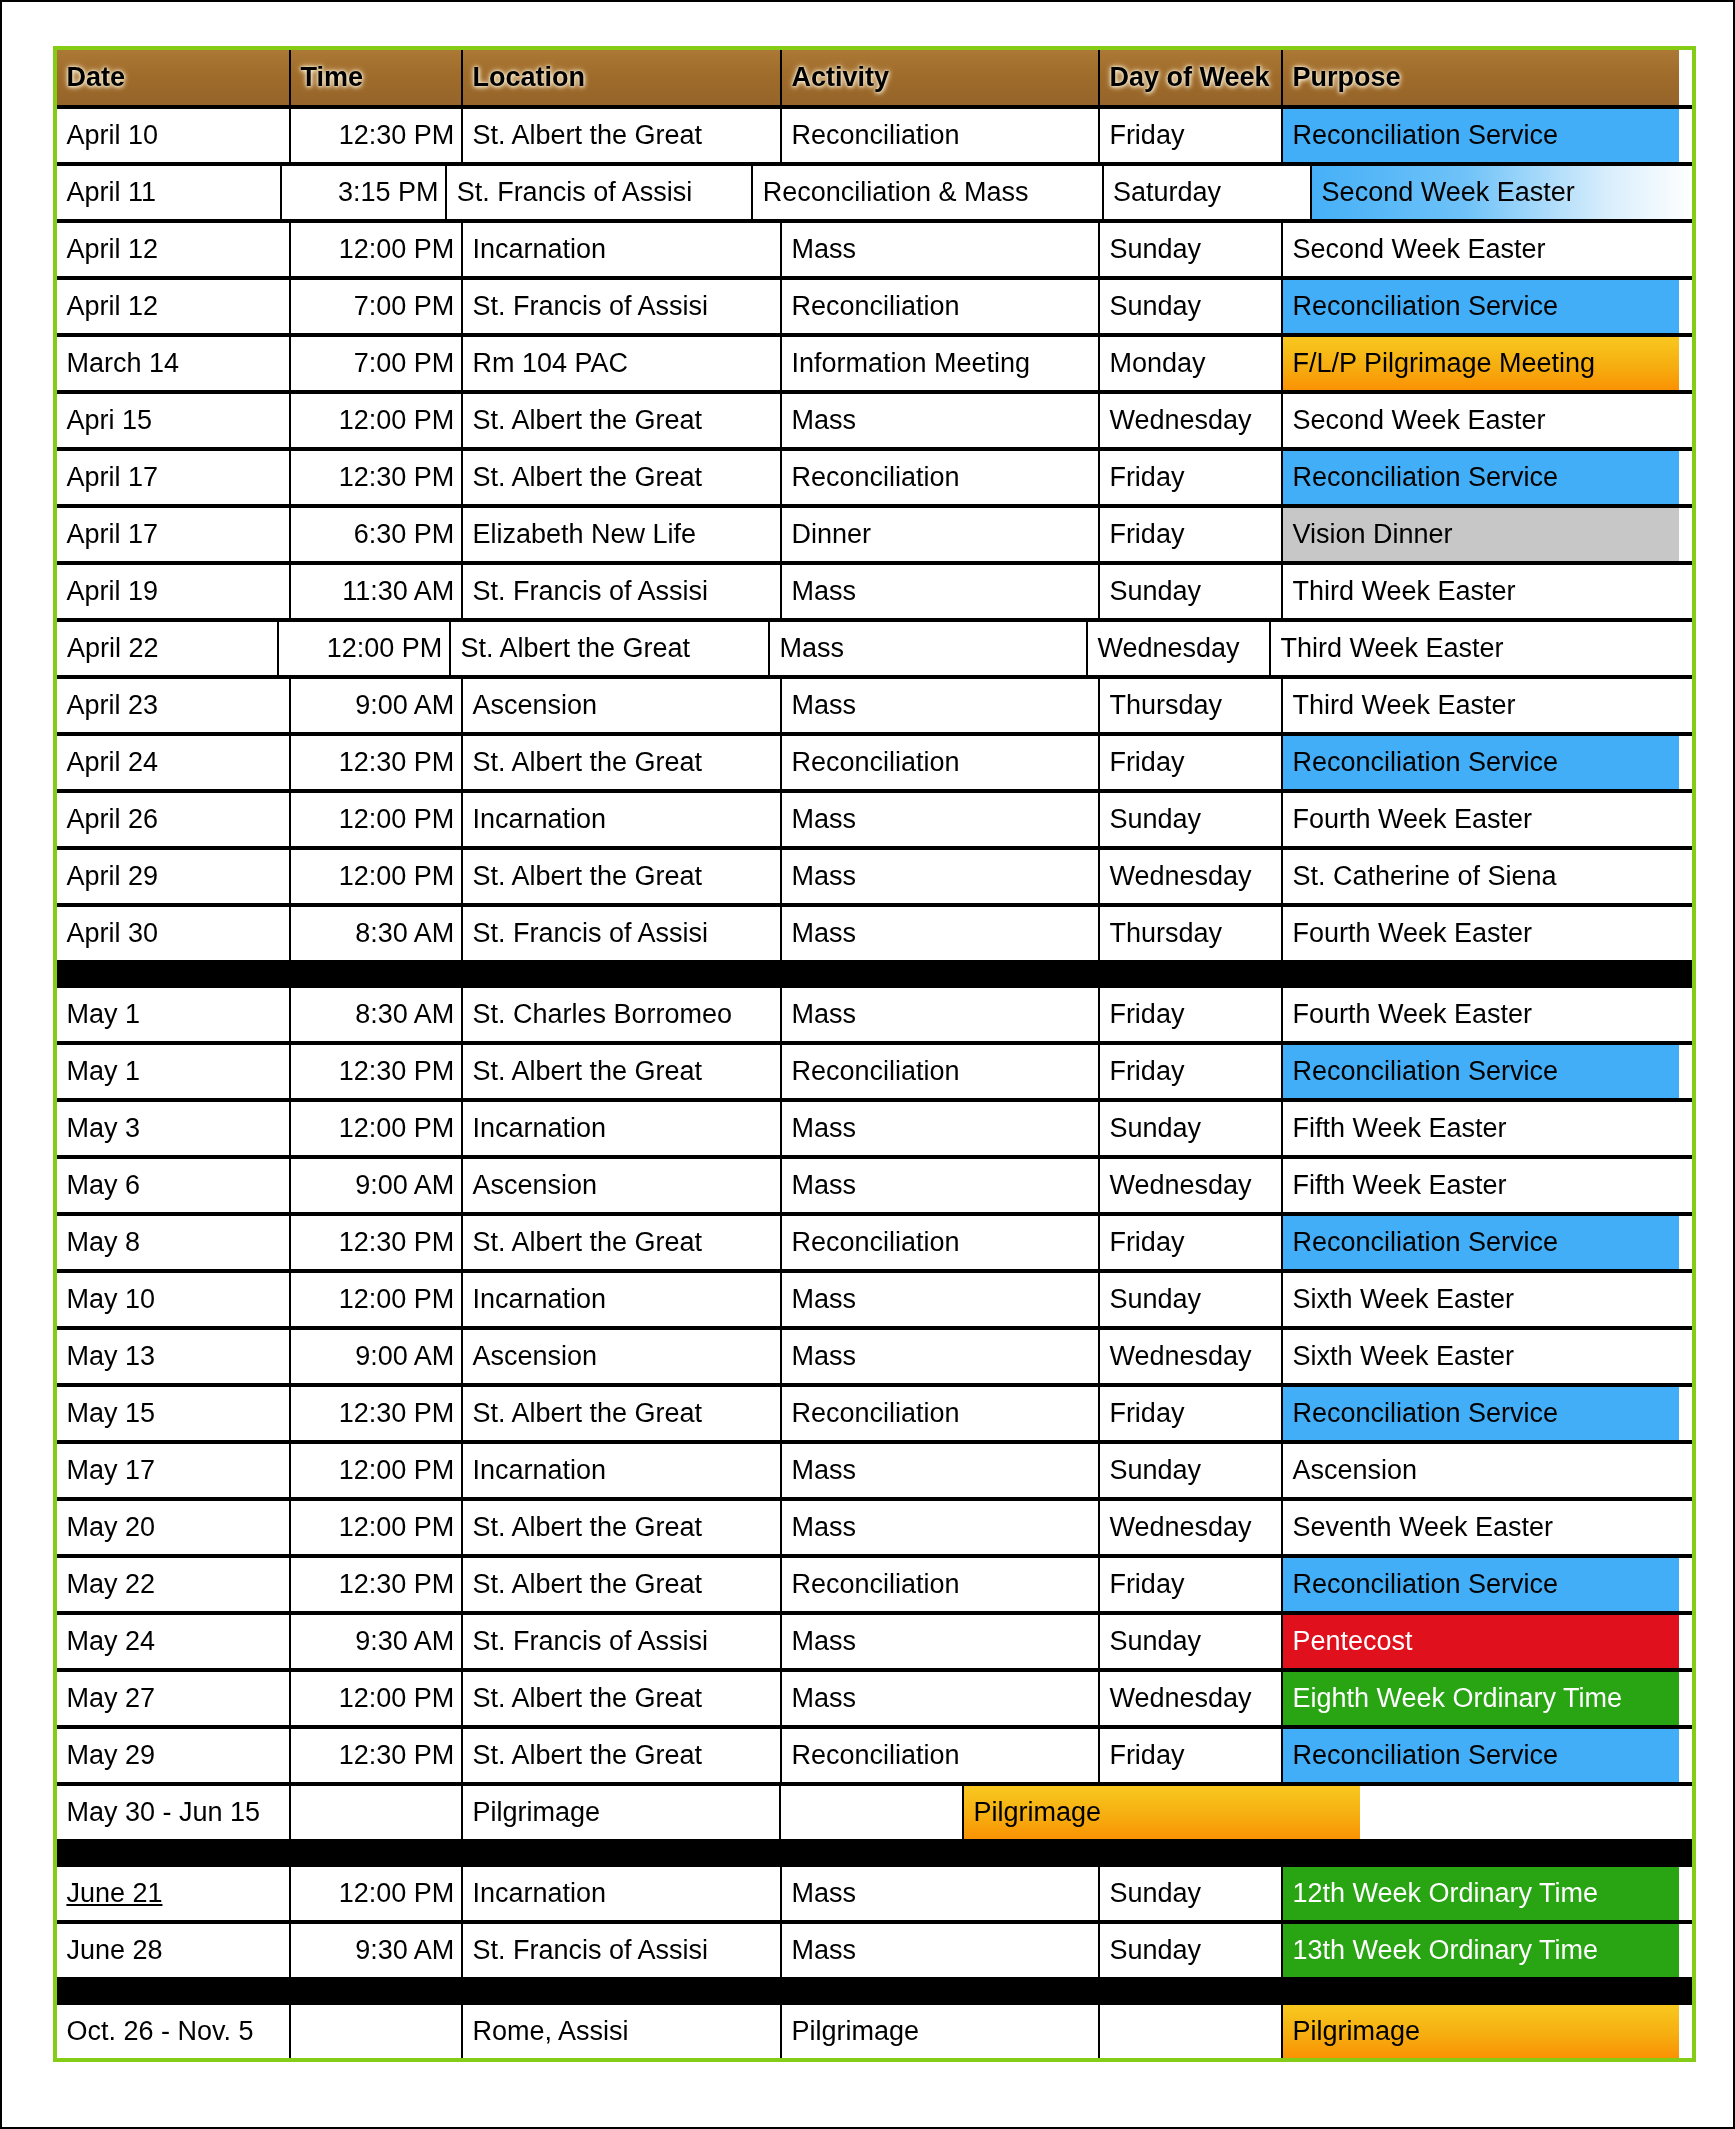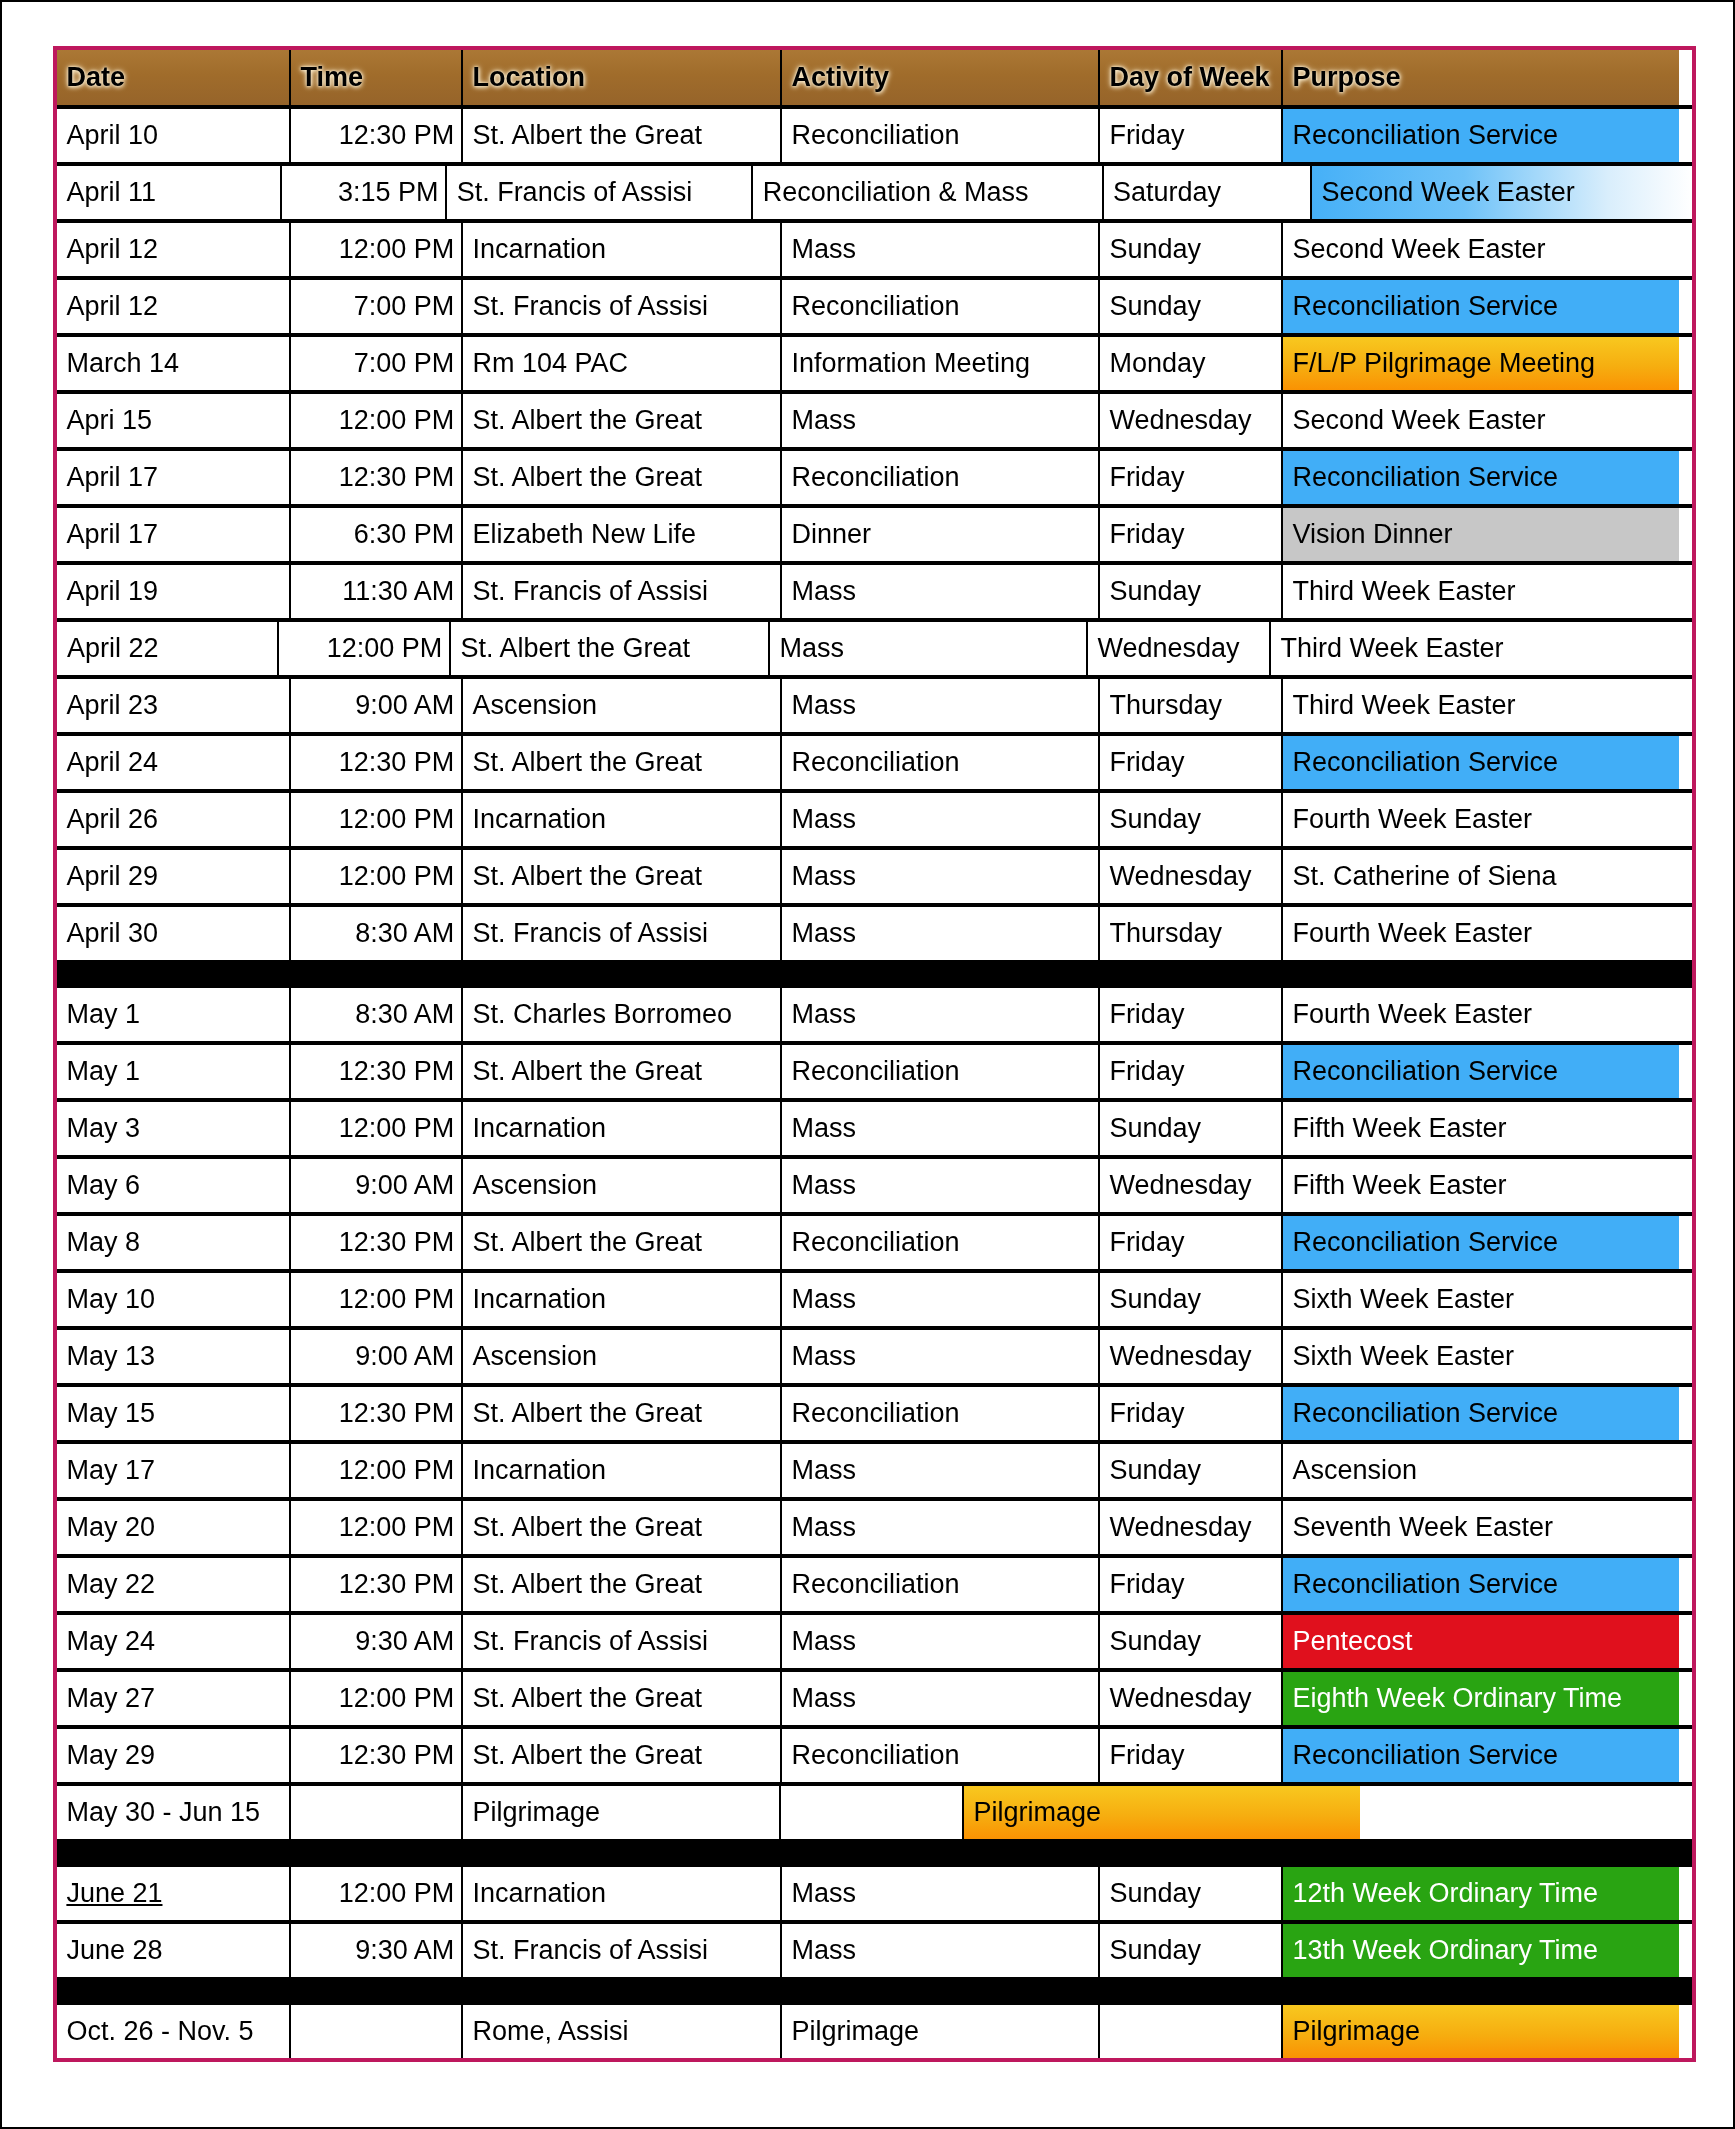--- a/index.html
+++ b/index.html
@@ -11,21 +11,21 @@
     border: 2.7px solid #000;
     position: relative;
     font-family: "Liberation Sans", "DejaVu Sans", sans-serif;
     font-size: 27px;
     color: #000;
   }
   #schedule-table {
     position: absolute;
     left: 51px;
     top: 44px;
-    border: 4px solid #be185d;
+    border: 4px solid #84cc16;
     background: #d946ef;
   }
   .t-row {
     display: flex;
     height: 53px;
     border-bottom: 4px solid #000;
     background: #fff;
   }
   .t-row:last-child { border-bottom: none; }
   .t-row.header-row {

